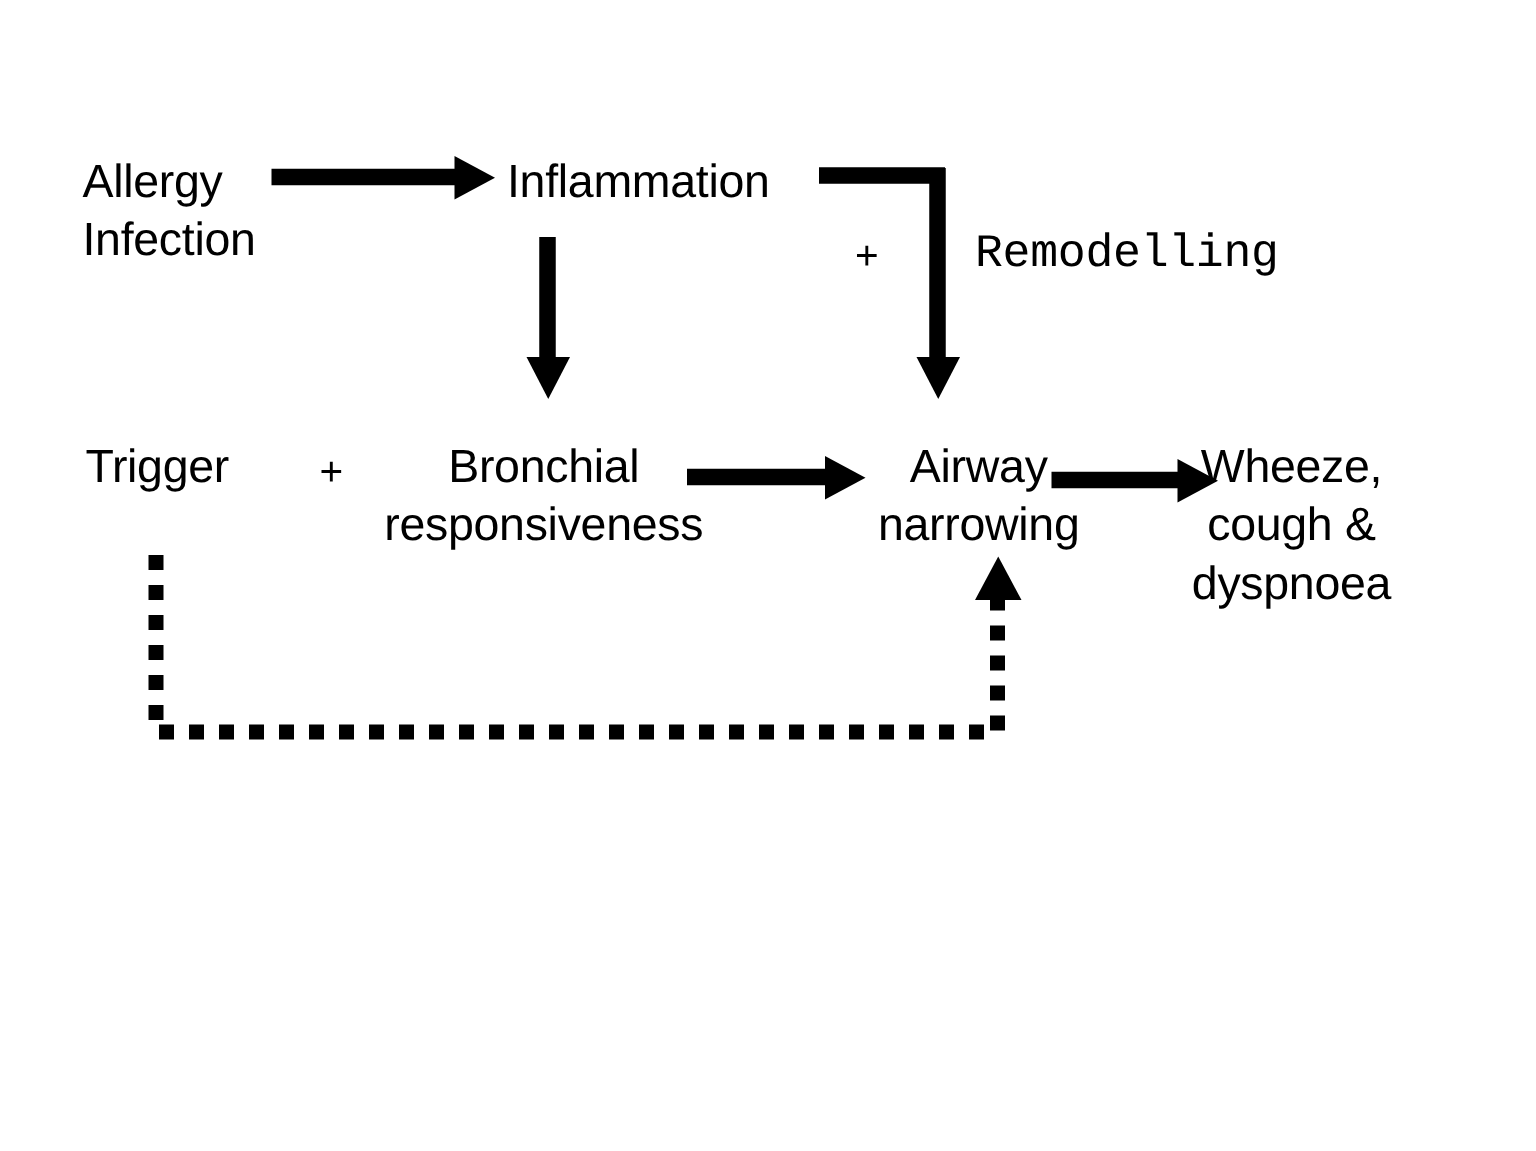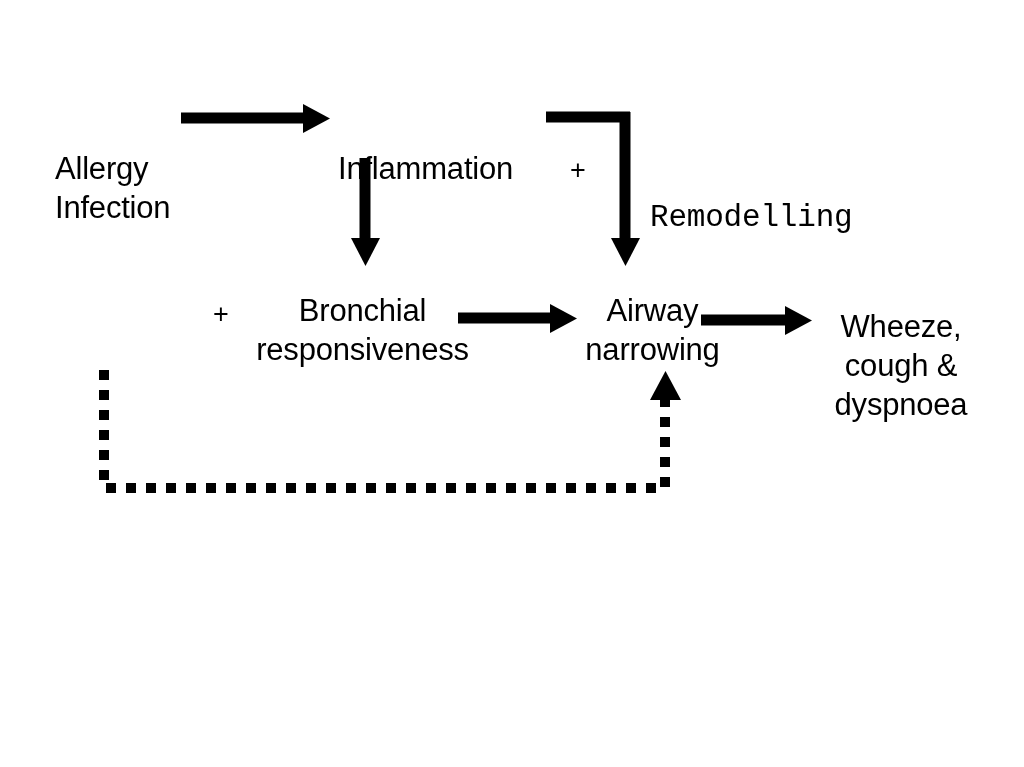--- a/index.html
+++ b/index.html
@@ -20,21 +20,21 @@
   .node {
     position: absolute;
     font-size: 31px;
     line-height: 39px;
     color: #000000;
     white-space: pre;
     font-weight: 400;
     letter-spacing: -0.2px;
   }
   .node.center { text-align: center; }
-  .node.left   { text-align: left; margin-top: 48px; }
+  .node.left   { text-align: left; }
 
   .plus {
     position: absolute;
     font-size: 27px;
     line-height: 27px;
     color: #000000;
     font-weight: 400;
   }
 
   
@@ -87,28 +87,29 @@
 
   </svg>
 
   <div class="node left" style="left:55px; top:101px;">Allergy
 Infection</div>
 
   <div class="node left" style="left:338px; top:101px;">Inflammation</div>
 
   <div class="node left" style="left:650px; top:150px;font-family:Liberation Mono, monospace;">Remodelling</div>
 
+  <div class="node left" style="left:57px; top:291px;">Trigger</div>
 
   <div class="node center" style="left:240px; top:291px; width:245px;">Bronchial
 responsiveness</div>
 
   <div class="node center" style="left:575px; top:291px; width:155px;text-align:center;">Airway
 narrowing</div>
 
-  <div class="node center" style="left:816px; top:291px; width:170px;margin-top:16px;">Wheeze,
+  <div class="node center" style="left:776px; top:291px; width:170px;">Wheeze,
 cough &amp;
 dyspnoea</div>
 
   <div class="plus" style="left:570px; top:157px;">+</div>
 
   <div class="plus" style="left:213px; top:301px;">+</div>
 
 </div>
 
 </body></html>

